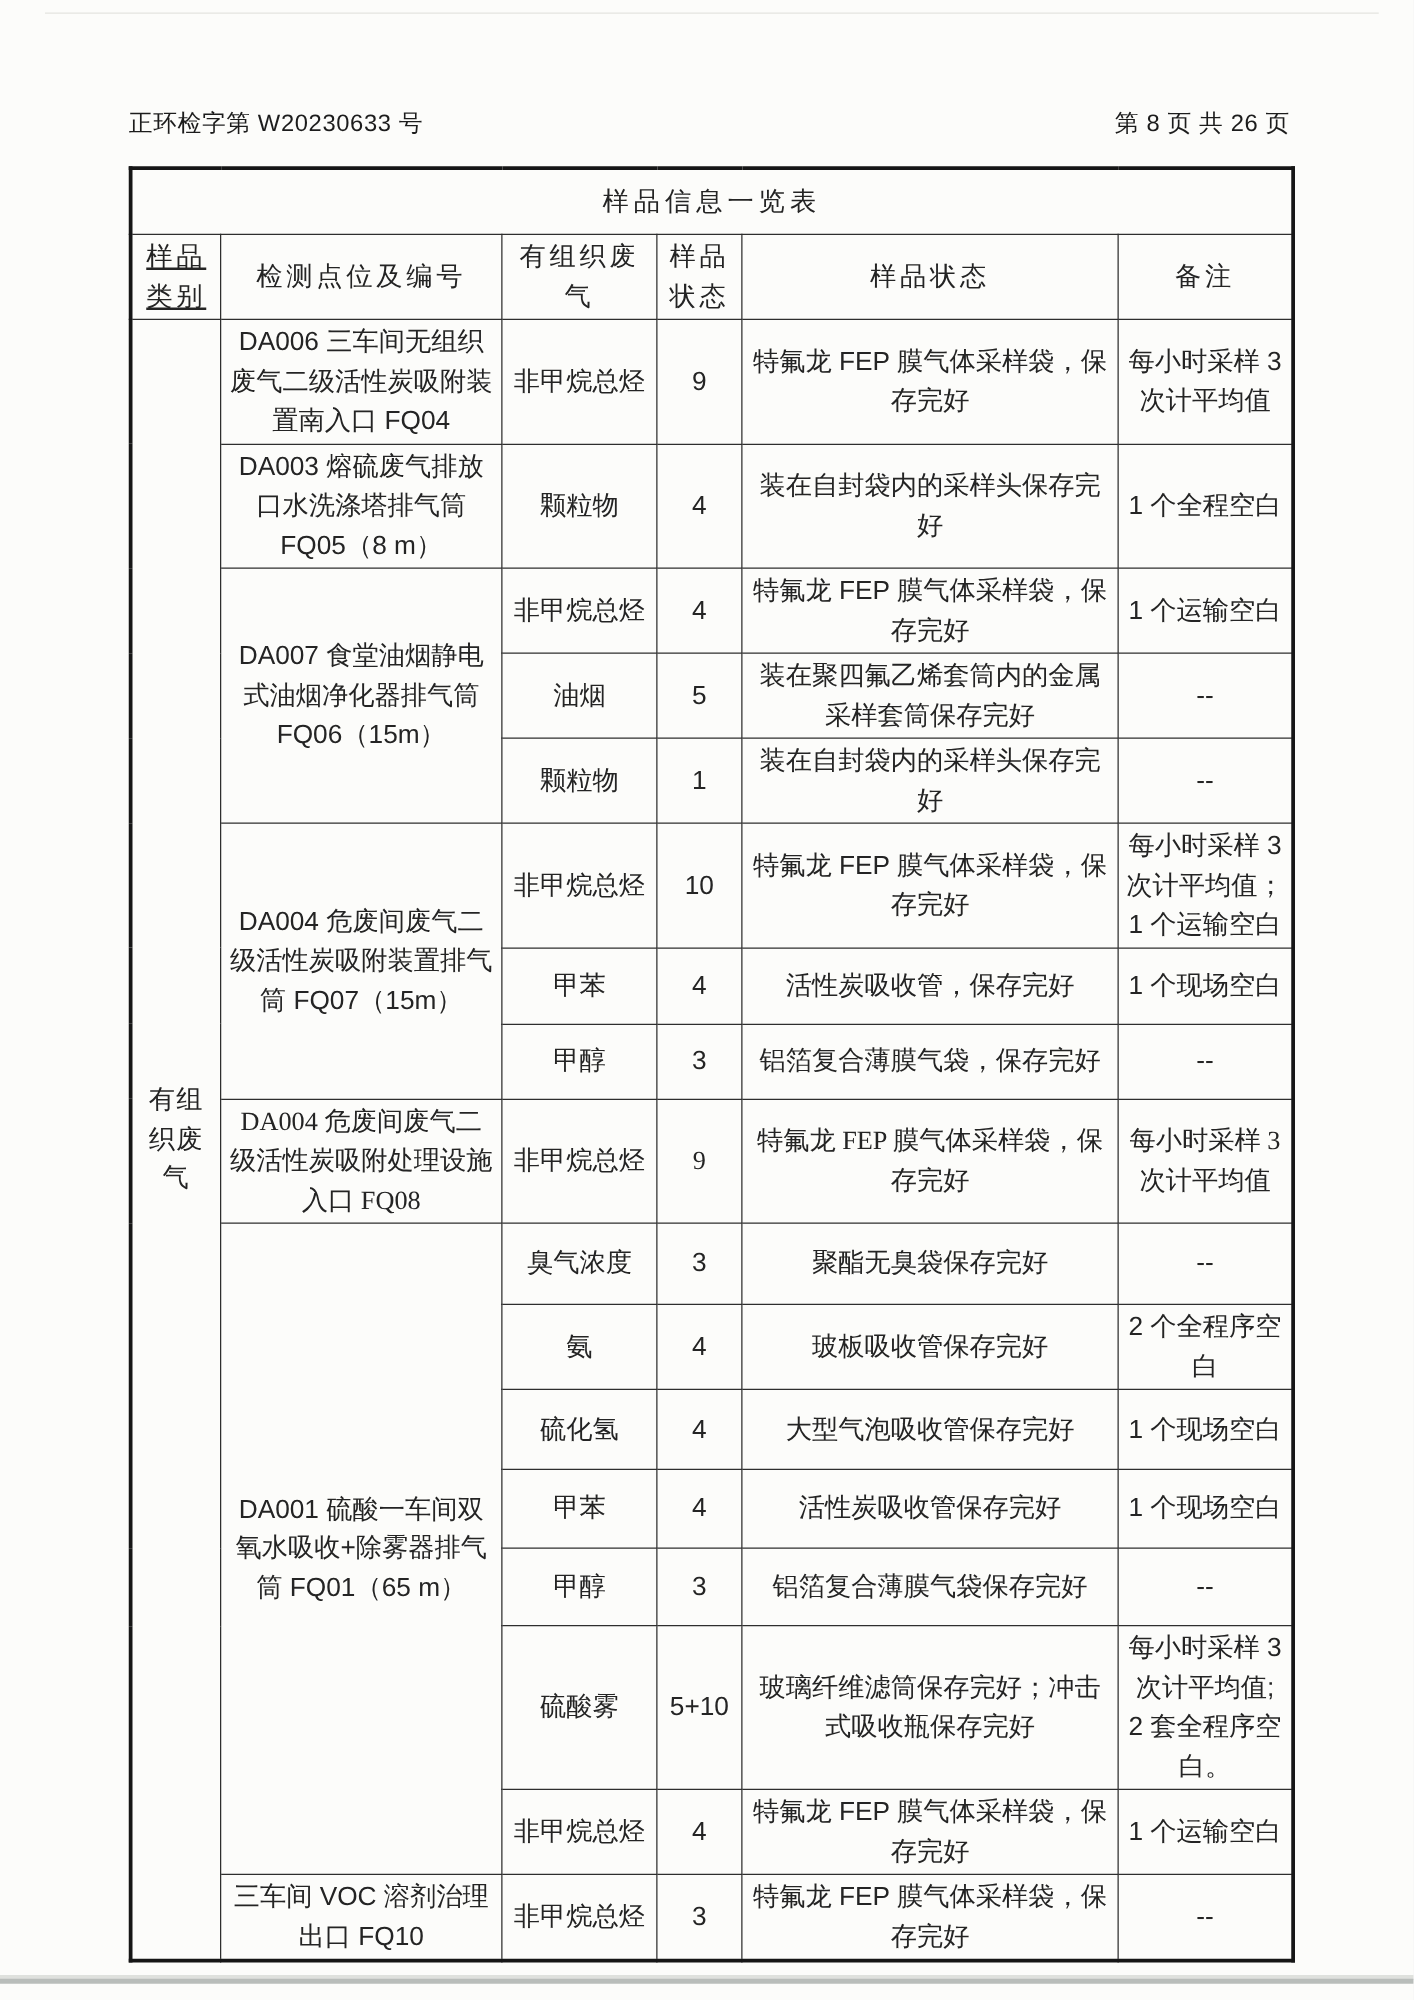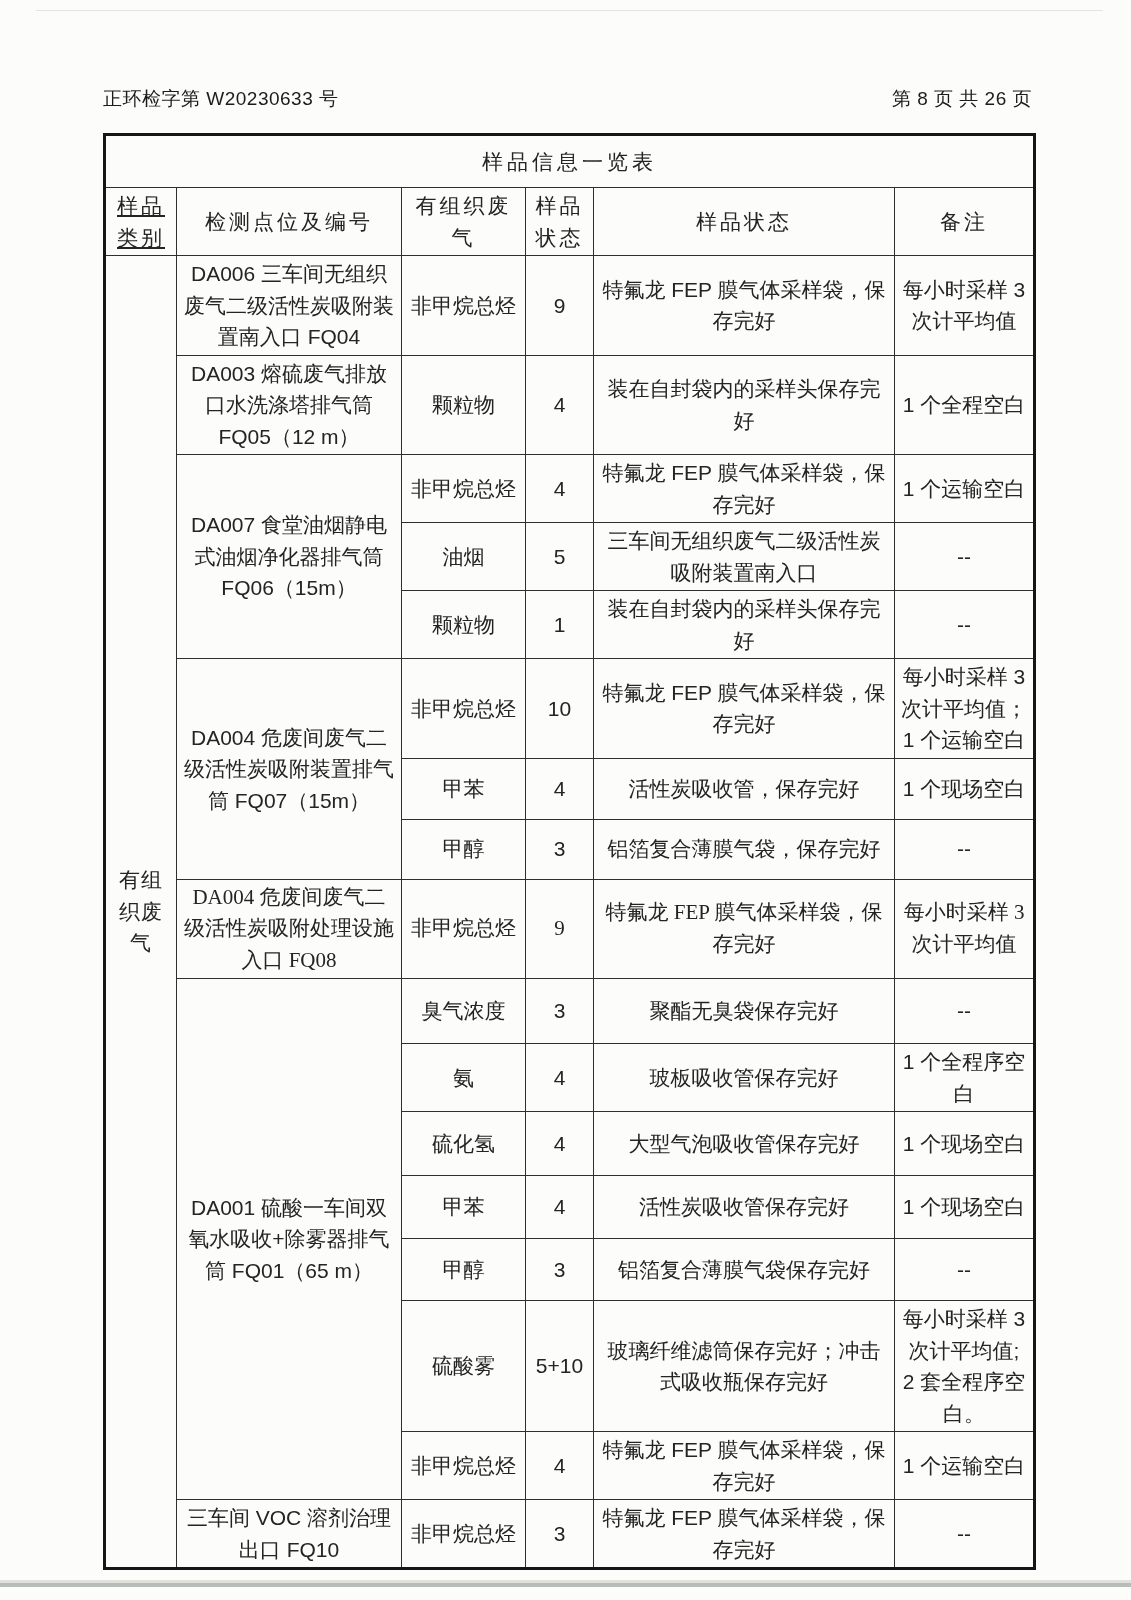--- a/index.html
+++ b/index.html
@@ -108,37 +108,37 @@
         </tr>
         <tr style="height: 90px;">
           <td class="cat-cell" rowspan="17">有组织废气</td>
           <td rowspan="1">DA006 三车间无组织废气二级活性炭吸附装置南入口 FQ04</td>
           <td>非甲烷总烃</td>
           <td>9</td>
           <td>特氟龙 FEP 膜气体采样袋，保存完好</td>
           <td>每小时采样 3 次计平均值</td>
         </tr>
         <tr style="height: 95px;">
-          <td rowspan="1">DA003 熔硫废气排放口水洗涤塔排气筒 FQ05（12 m）</td>
+          <td rowspan="1">DA003 熔硫废气排放口水洗涤塔排气筒 FQ05（8 m）</td>
           <td>颗粒物</td>
           <td>4</td>
           <td>装在自封袋内的采样头保存完好</td>
           <td>1 个全程空白</td>
         </tr>
         <tr style="height: 60px;">
           <td rowspan="3">DA007 食堂油烟静电式油烟净化器排气筒 FQ06（15m）</td>
           <td>非甲烷总烃</td>
           <td>4</td>
           <td>特氟龙 FEP 膜气体采样袋，保存完好</td>
           <td>1 个运输空白</td>
         </tr>
         <tr style="height: 63px;">
           <td>油烟</td>
           <td>5</td>
-          <td>三车间无组织废气二级活性炭吸附装置南入口</td>
+          <td>装在聚四氟乙烯套筒内的金属采样套筒保存完好</td>
           <td>--</td>
         </tr>
         <tr style="height: 62px;">
           <td>颗粒物</td>
           <td>1</td>
           <td>装在自封袋内的采样头保存完好</td>
           <td>--</td>
         </tr>
         <tr style="height: 92px;">
           <td rowspan="3">DA004 危废间废气二级活性炭吸附装置排气筒 FQ07（15m）</td>
@@ -170,21 +170,21 @@
           <td rowspan="7">DA001 硫酸一车间双氧水吸收+除雾器排气筒 FQ01（65 m）</td>
           <td>臭气浓度</td>
           <td>3</td>
           <td>聚酯无臭袋保存完好</td>
           <td>--</td>
         </tr>
         <tr style="height: 61px;">
           <td>氨</td>
           <td>4</td>
           <td>玻板吸收管保存完好</td>
-          <td>1 个全程序空白</td>
+          <td>2 个全程序空白</td>
         </tr>
         <tr style="height: 64px;">
           <td>硫化氢</td>
           <td>4</td>
           <td>大型气泡吸收管保存完好</td>
           <td>1 个现场空白</td>
         </tr>
         <tr style="height: 63px;">
           <td>甲苯</td>
           <td>4</td>

